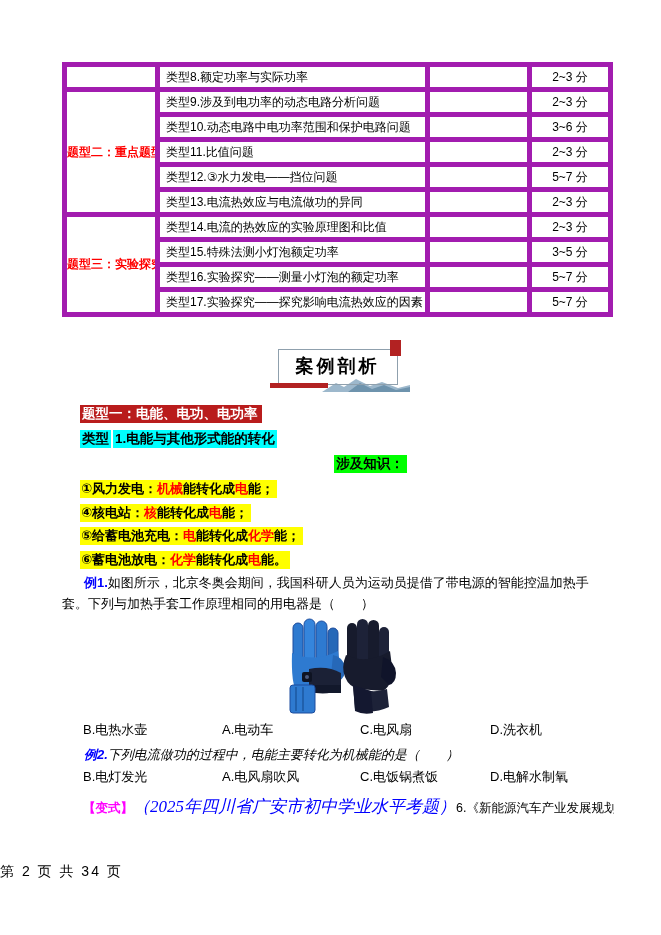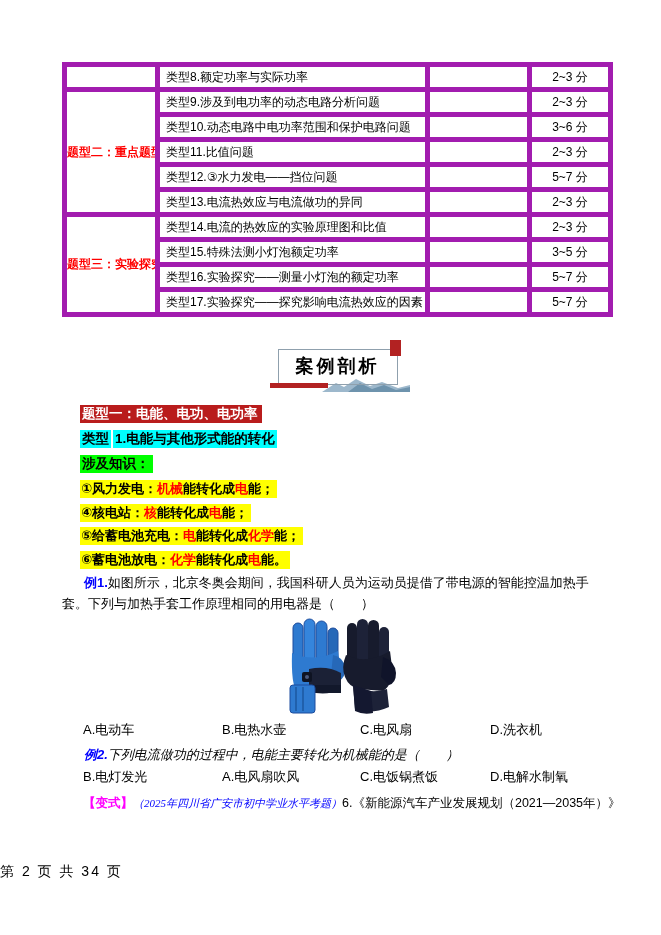--- a/index.html
+++ b/index.html
@@ -64,21 +64,21 @@
     position: absolute; z-index: 1;
     bottom: -7px; right: -12px;
     width: 88px; height: 16px;
   }
   
   .h-red  { margin: 19px 0 0 80px; }
   .h-red span  { background: #b91c1c; color: #fff; font-weight: bold; font-size: 13.5px; padding: 1px 4px 2px 2px; }
   .h-cyan { margin: 6px 0 0 80px; }
   .h-cyan span { background: #00ffff; color: #000; font-weight: bold; font-size: 13.5px; padding: 1px 2px 2px 2px; }
   .h-cyan .gap { background: transparent; padding: 0 1px; }
-  .h-green { margin: 6px 0 0 80px; }
+  .h-green { margin: 6px 0 0 80px; text-align: center; }
   .h-green span { background: #00ff00; color: #000; font-weight: bold; font-size: 13.5px; padding: 1px 3px 2px 2px; }
   
   .k-list { margin-top: 4px; }
   .k-item { margin-left: 80px; line-height: 23.5px; font-size: 13px; font-weight: bold; }
   .k-item .hl-y { background: #ffff00; padding: 1px 3px 2px 1px; }
   .k-item .red-t { color: #ff0000; }
   
   .para {
     width: 546px;
     margin: 1px 0 0 62px;
@@ -101,21 +101,21 @@
   
   .variant {
     width: 552px;
     margin: 9px 0 0 62px;
     text-indent: 21px;
     font-size: 12.5px;
     white-space: nowrap;
     overflow: hidden;
   }
   .v-marker { color: #ff00ff; font-weight: bold; }
-  .v-cite { color: #0000ff; font-style: italic; font-family: "Liberation Serif", "DejaVu Serif", serif; font-size: 11px; }
+  .v-cite { color: #0000ff; font-style: italic; font-family: "Liberation Serif", "DejaVu Serif", serif; font-size: 17px; }
   
   .footer {
     position: absolute;
     left: 0; right: 0; top: 863px;
     text-align: left;
     font-size: 14px;
     letter-spacing: 2px;
   }
 </style>
 </head>
@@ -242,22 +242,22 @@
         <rect x="96" y="12" width="10" height="38" rx="5" fill="#1d2238"></rect>
         <path d="M63 40 Q58 52 62 62 Q66 72 76 74 L100 76 Q110 70 109 52 L107 36 Q84 50 63 40 Z" fill="#171b2d"></path>
         <path d="M100 42 Q112 46 113 58 Q113 68 106 70 L98 62 Z" fill="#10142a"></path>
         <path d="M70 70 Q86 80 104 74 L106 92 Q88 100 72 94 Z" fill="#1d2238"></path>
         <path d="M70 70 L72 96 Q80 100 90 98 L88 76 Z" fill="#141830"></path>
       </g>
     </svg>
   </div>
 
   <div class="opts">
+    <span>B.电热水壶</span>
     <span>A.电动车</span>
-    <span>B.电热水壶</span>
     <span>C.电风扇</span>
     <span>D.洗衣机</span>
   </div>
 
   <p class="para"><span class="ex-label">例2.</span><span>下列电流做功的过程中，电能主要转化为机械能的是（　　）</span></p>
 
   <div class="opts">
     <span>B.电灯发光</span>
     <span>A.电风扇吹风</span>
     <span>C.电饭锅煮饭</span>

